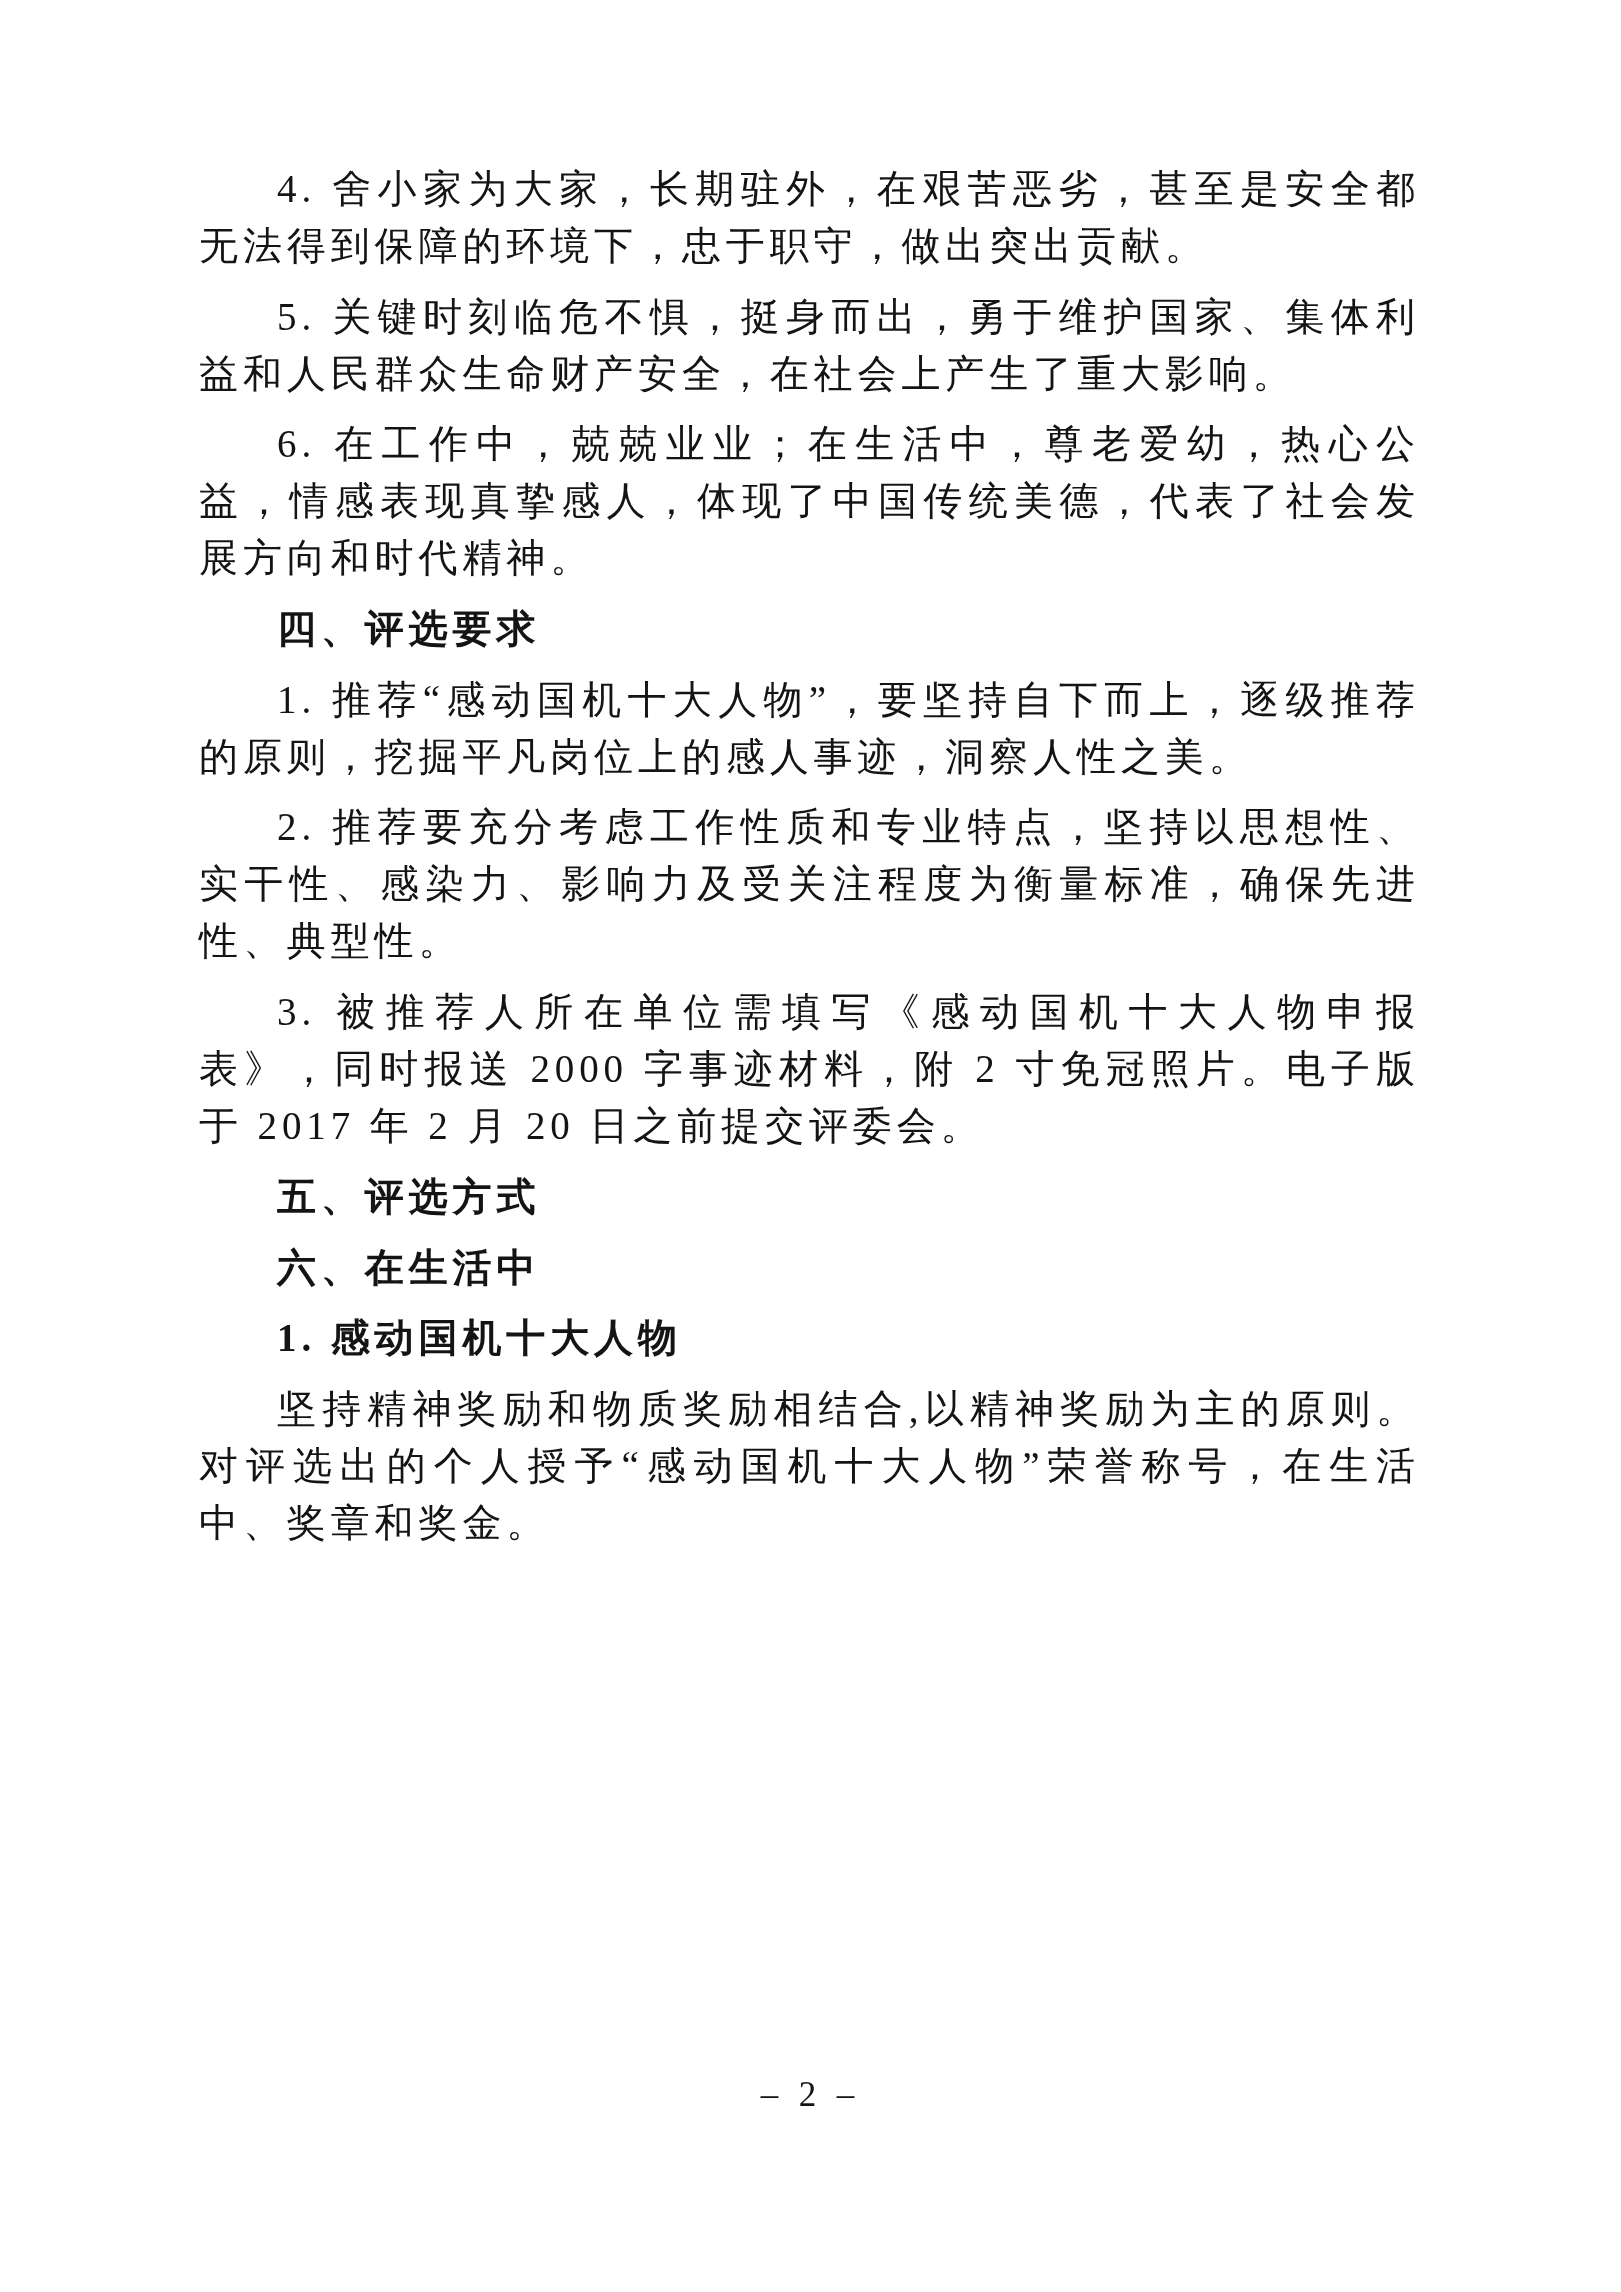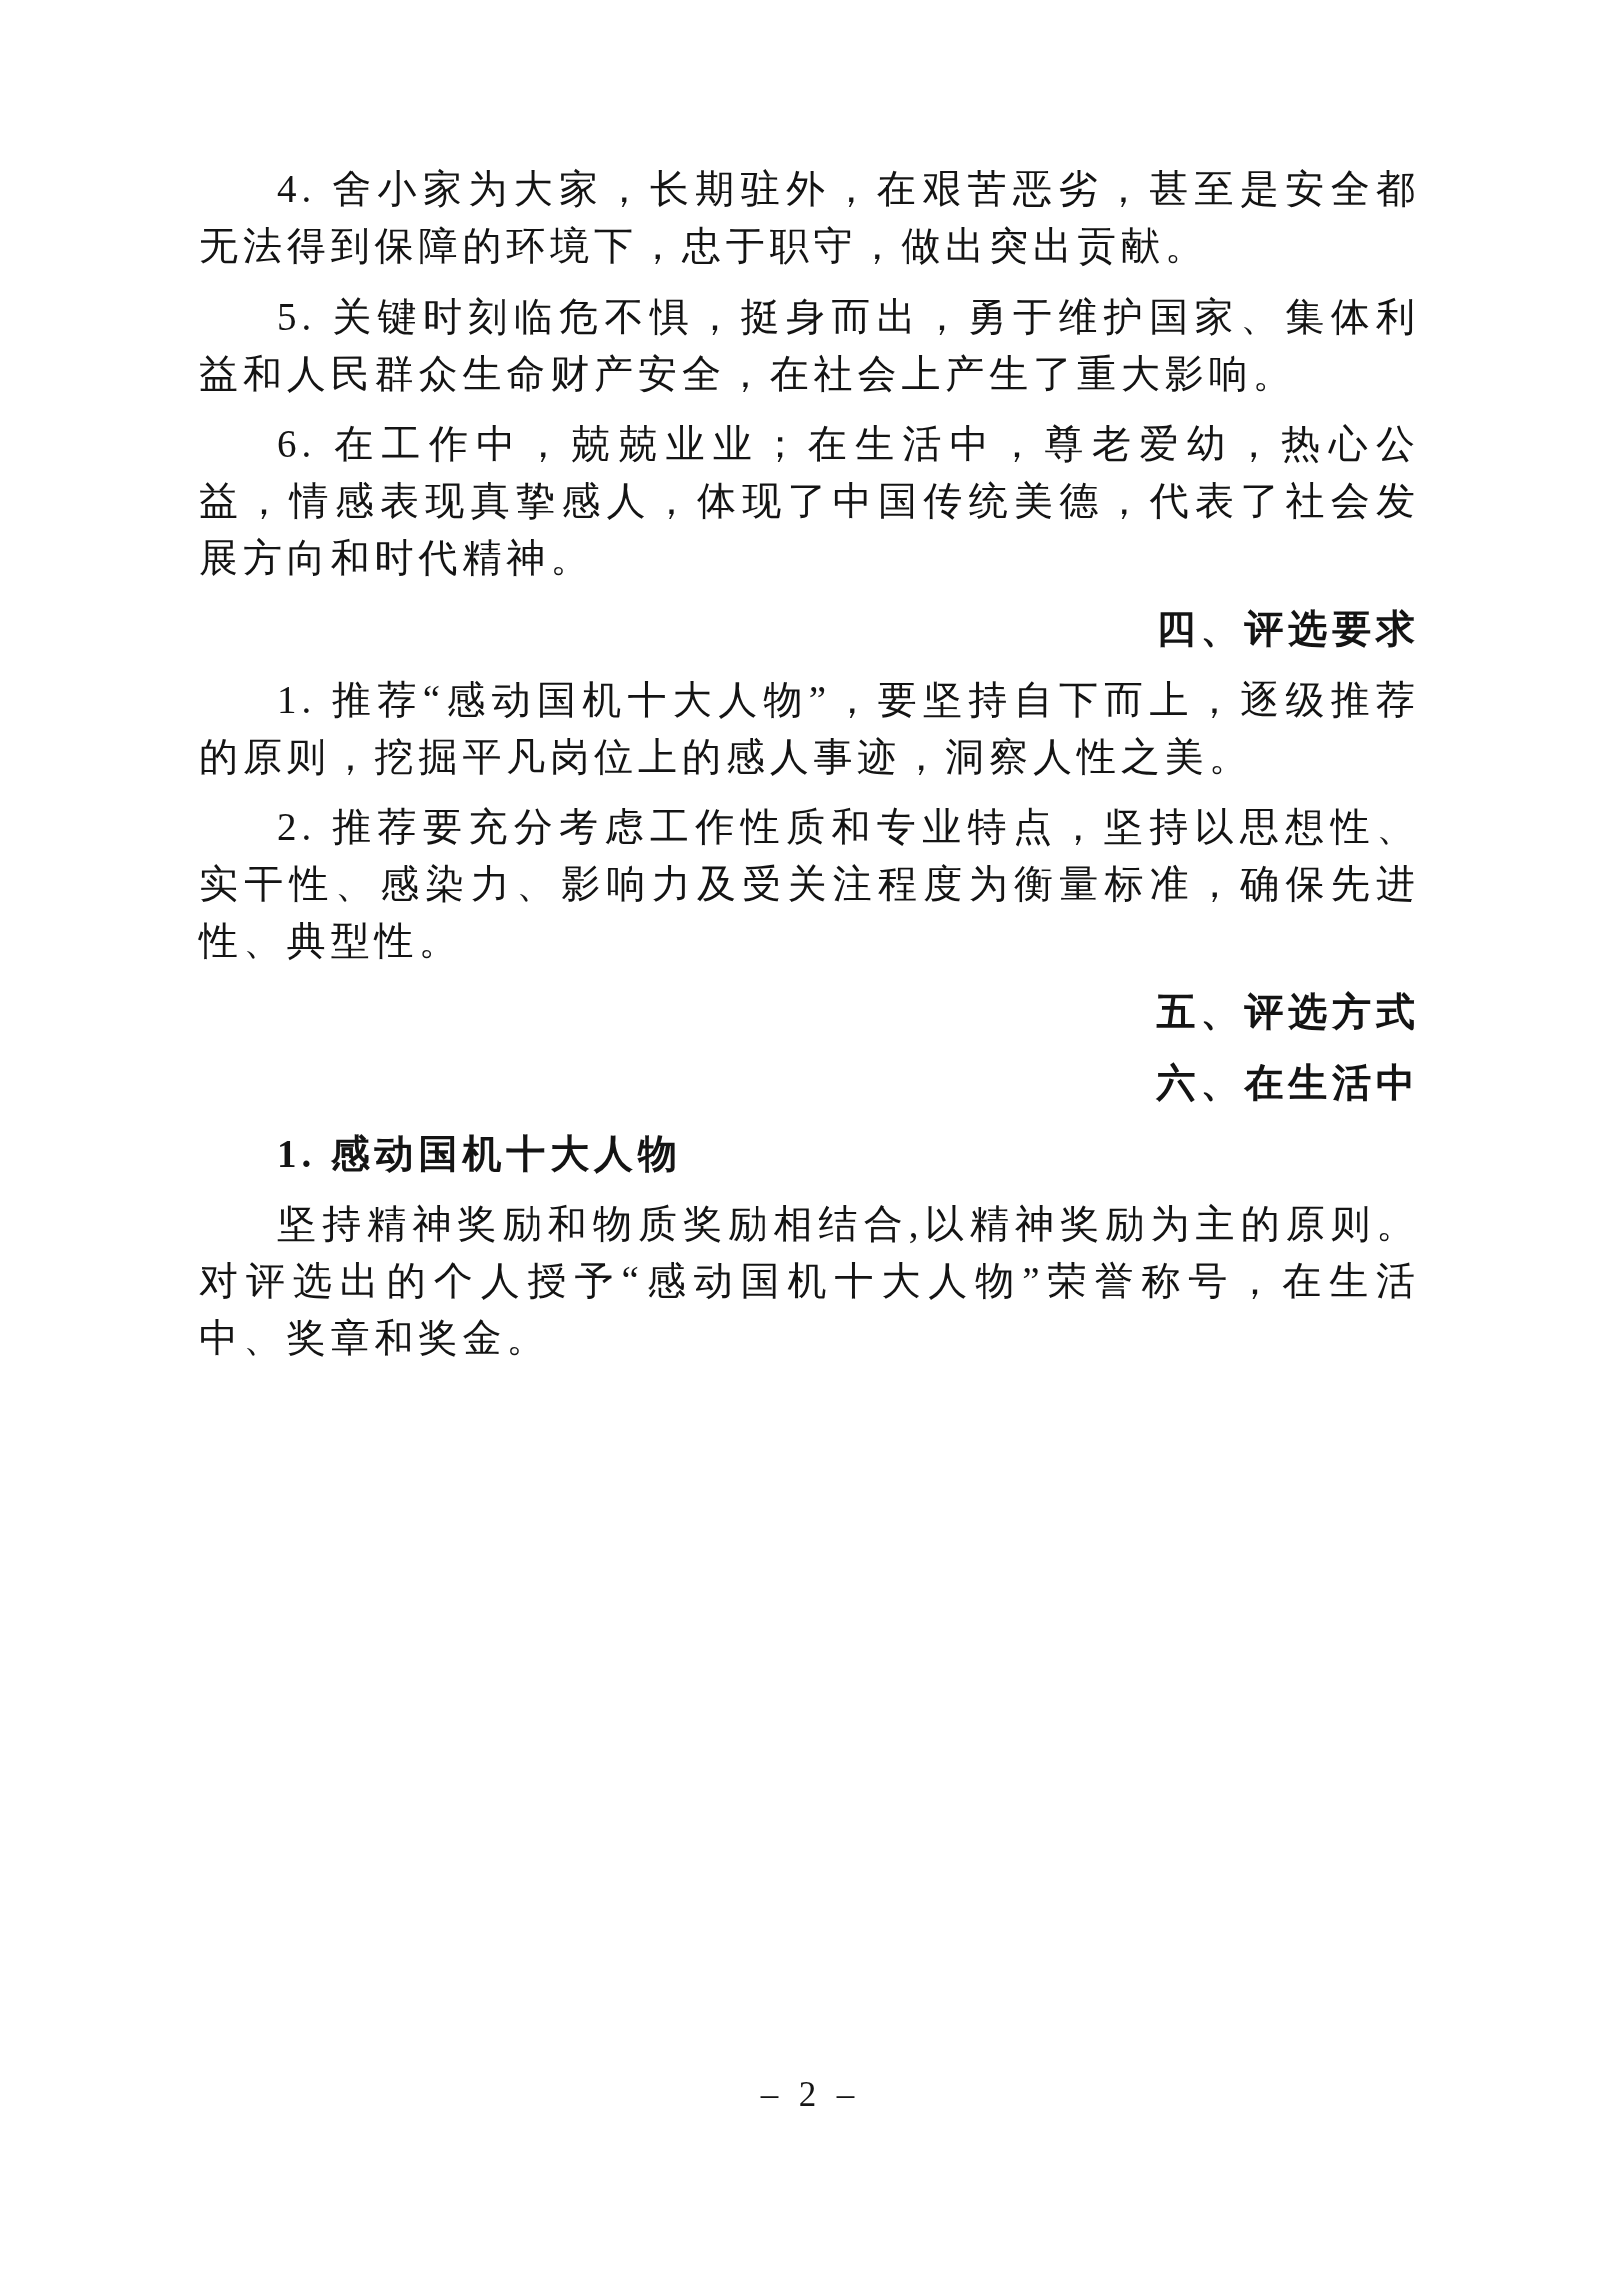--- a/index.html
+++ b/index.html
@@ -32,21 +32,20 @@
     text-indent: 2em;
     margin: 0 0 13.7px 0;
   }
   .heading {
     font-size: 39px;
     line-height: 57px;
     letter-spacing: 4.9px;
     font-weight: bold;
     text-indent: 2em;
     margin: 5.9px 0 13.7px 0;
-    text-align: right;
   }
   .subitem {
     text-align: left;
     font-weight: bold;
   }
   .footer {
     position: absolute;
     left: 0;
     top: 2070px;
     width: 100%;
@@ -61,20 +60,21 @@
 <body>
 
 <div class="page">
   <div class="doc">
     <p class="para">4. 舍小家为大家，长期驻外，在艰苦恶劣，甚至是安全都无法得到保障的环境下，忠于职守，做出突出贡献。</p>
     <p class="para">5. 关键时刻临危不惧，挺身而出，勇于维护国家、集体利益和人民群众生命财产安全，在社会上产生了重大影响。</p>
     <p class="para">6. 在工作中，兢兢业业；在生活中，尊老爱幼，热心公益，情感表现真挚感人，体现了中国传统美德，代表了社会发展方向和时代精神。</p>
     <h2 class="heading">四、评选要求</h2>
     <p class="para">1. 推荐“感动国机十大人物”，要坚持自下而上，逐级推荐的原则，挖掘平凡岗位上的感人事迹，洞察人性之美。</p>
     <p class="para">2. 推荐要充分考虑工作性质和专业特点，坚持以思想性、实干性、感染力、影响力及受关注程度为衡量标准，确保先进性、典型性。</p>
+    <p class="para">3. 被推荐人所在单位需填写《感动国机十大人物申报表》，同时报送 2000 字事迹材料，附 2 寸免冠照片。电子版于 2017 年 2 月 20 日之前提交评委会。</p>
     <h2 class="heading">五、评选方式</h2>
     <h2 class="heading">六、在生活中</h2>
     <p class="para subitem">1. 感动国机十大人物</p>
     <p class="para">坚持精神奖励和物质奖励相结合,以精神奖励为主的原则。对评选出的个人授予“感动国机十大人物”荣誉称号，在生活中、奖章和奖金。</p>
   </div>
   <div class="footer">– 2 –</div>
 </div>
 
 
 </body></html>

